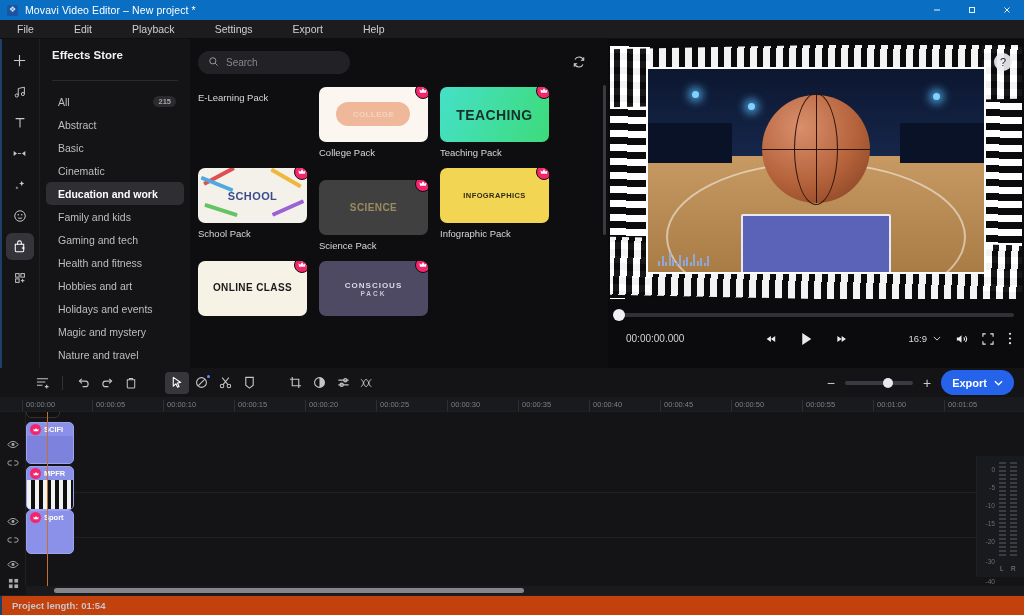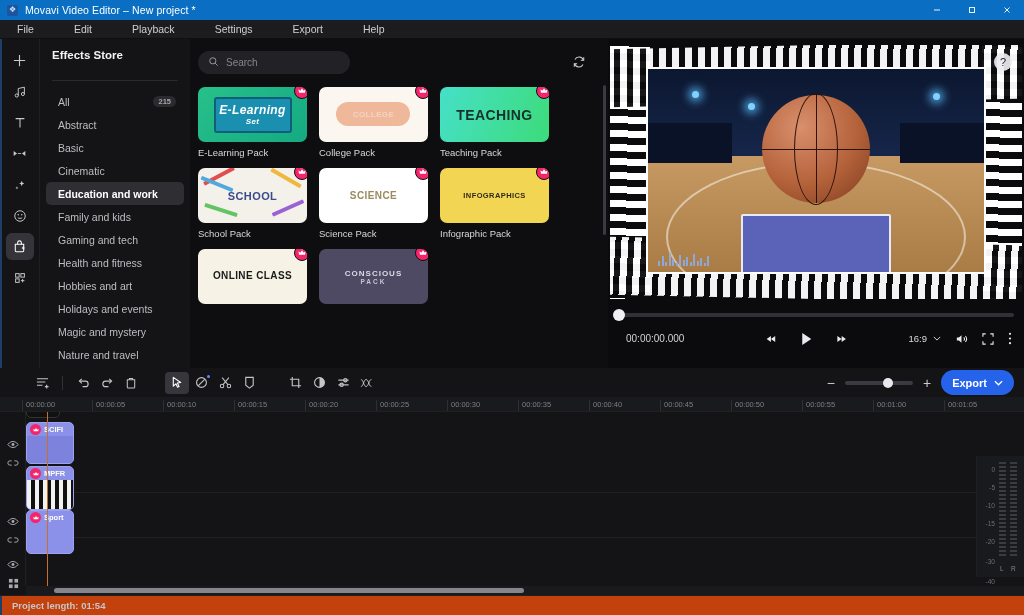--- a/index.html
+++ b/index.html
@@ -113,21 +113,21 @@
   .th-elearning .board {
     width: 78px; height: 36px; background: #1b8fb0; border: 2px solid #0f5f78;
     border-radius: 3px; display:flex; align-items:center; justify-content:center; flex-direction:column;
   }
   .th-college { background: #fbf6ef; text-align: center; }
   .th-college .blob {
     position:absolute; width:74px; height:24px; background:#f0b89a; border-radius:12px; top:15px; left:17px;
   }
   .th-teaching { background: linear-gradient(110deg,#45e0c8,#3ddb7a); }
   .th-school { background: #f3f1ea; }
-  .th-science { background: #ffffff; }
+  .th-science { background: #404040; margin-top: 12px; }
   .th-infographic { background: #f2d552; }
   .th-store { background: #e8b93a; }
   .th-class { background: #f6f2e6; }
   .th-conscious { background: #4e4a63; }
   .pencil { position: absolute; border-radius: 1px; }
 
   .store-scroll {
     position: absolute; right: 2px; top: 46px; width: 3px; height: 150px;
     background: #3a3a40; border-radius: 2px;
   }
@@ -413,31 +413,20 @@
           <svg width="14" height="14" viewBox="0 0 16 16">
               <path d="M13 6A5.2 5.2 0 0 0 3.4 5.2M3 10a5.2 5.2 0 0 0 9.6.8" fill="none" stroke="currentColor" stroke-width="1.2"></path>
               <path d="M13.4 2.6V6h-3.3M2.6 13.4V10h3.3" fill="none" stroke="currentColor" stroke-width="1.2"></path>
             </svg>
         </div>
       </div>
 
       <div class="grid">
 
         <div class="card">
-          <div class="thumb th-elearning">
-            <div class="crown">
-              <svg width="8" height="8" viewBox="0 0 12 12">
-                  <path d="M1.5 8.5h9l.8-5-2.8 2L6 2 3.5 5.5l-2.8-2z" fill="#fff"></path>
-                </svg>
-            </div>
-            <div class="board">
-              <div class="t-txt" style="color:#fff;font-size:12px;font-style:italic">E-Learning</div>
-              <div class="t-txt" style="color:#fff;font-size:8px;font-style:italic">Set</div>
-            </div>
-          </div>
           <div class="card-label">E-Learning Pack</div>
         </div>
 
         <div class="card">
           <div class="thumb th-college">
             <div class="crown">
               <svg width="8" height="8" viewBox="0 0 12 12">
                   <path d="M1.5 8.5h9l.8-5-2.8 2L6 2 3.5 5.5l-2.8-2z" fill="#fff"></path>
                 </svg>
             </div>

